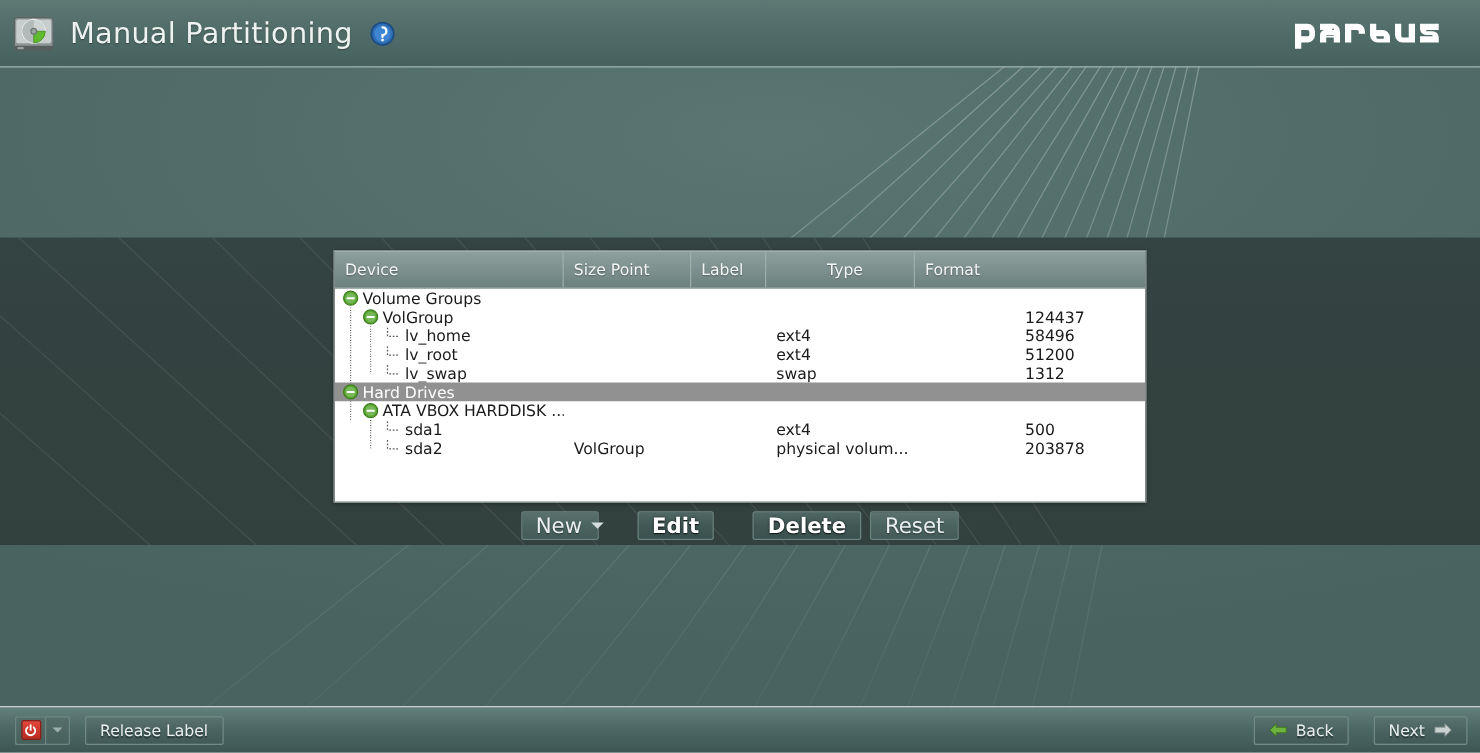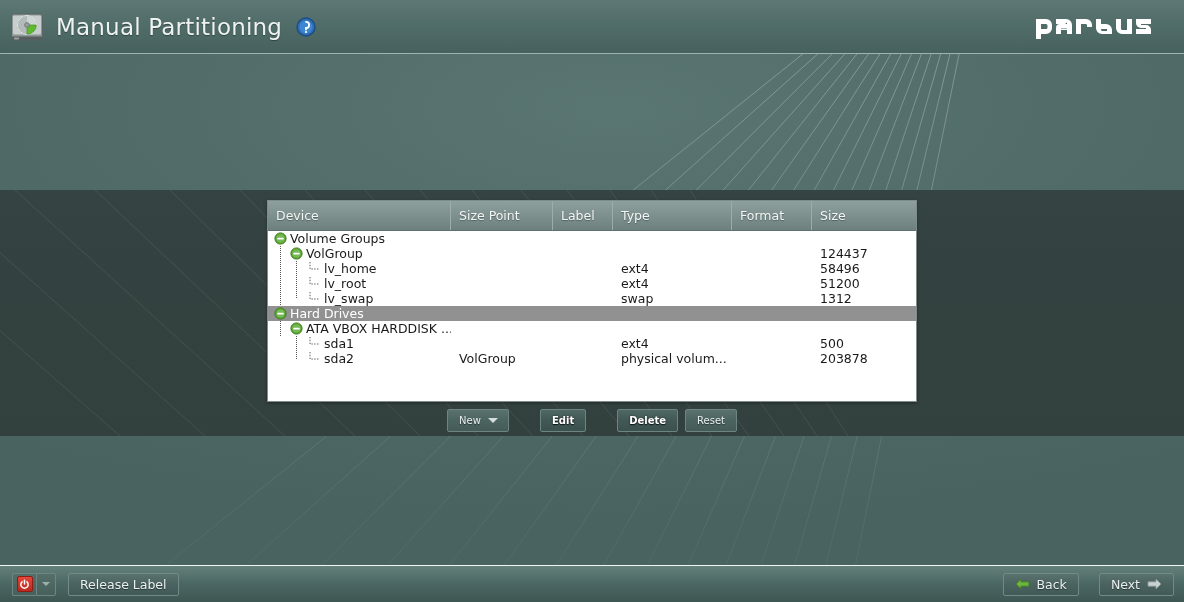--- a/index.html
+++ b/index.html
@@ -89,21 +89,21 @@
     padding-left: 8px;
     border-right: 1px solid #9cadaa;
     overflow: hidden;
     white-space: nowrap;
     text-shadow: 0 1px 1px rgba(0,0,0,.3);
   }
   .th:last-child { border-right: none; }
   .col-device { width: 183px; }
   .col-mount  { width: 102px; }
   .col-label  { width: 60px; }
-  .col-type   { width: 119px; }
+  .col-type   { width: 119px; text-align: center; }
   .col-format { width: 80px; }
   .col-size   { width: 104px; }
 
   .tbody { position: relative; height: 170px; background: #fff; }
 
   .trow { display: flex; height: 15px; align-items: center; }
   .trow.selected { background: #919191; }
   .trow.selected .cell { color: #ffffff; }
 
   .cell {
@@ -139,21 +139,21 @@
     position: absolute;
     left: 267px; top: 409px;
     width: 650px;
     display: flex; justify-content: center; align-items: center;
     gap: 7px;
   }
   .btn {
     height: 23px;
     padding: 0 11px;
     display: inline-flex; align-items: center; justify-content: center; gap: 7px;
-    font-size: 10px;
+    font-size: 17px;
     color: #e9efee;
     background: linear-gradient(180deg, #5a716d 0%, #4c6460 50%, #445b58 100%);
     border: 1px solid #6c8581;
     border-radius: 2px;
     text-shadow: 0 1px 1px rgba(0,0,0,.45);
     cursor: pointer;
     white-space: nowrap;
   }
   .btn.strong {
     font-weight: bold;
@@ -328,21 +328,20 @@
   </div>
 
   <div class="panel">
 
     <div class="thead">
       <div class="th col-device">Device</div>
       <div class="th col-mount">Size Point</div>
       <div class="th col-label">Label</div>
       <div class="th col-type">Type</div>
       <div class="th col-format">Format</div>
-      <div class="th col-size">Size</div>
     </div>
 
     <div class="tbody" id="tbody">
 
     <div class="trow">
           <div class="cell device" style="width:183px">
             <span class="indent d0"></span>
             <svg class="exp" viewBox="0 0 13 13">
               <circle cx="6.5" cy="6.5" r="5.6" fill="#5aa832" stroke="#3d7d1d" stroke-width="1"></circle>
               <circle cx="6.5" cy="6.5" r="4.1" fill="#ffffff" opacity="0.18"></circle>

